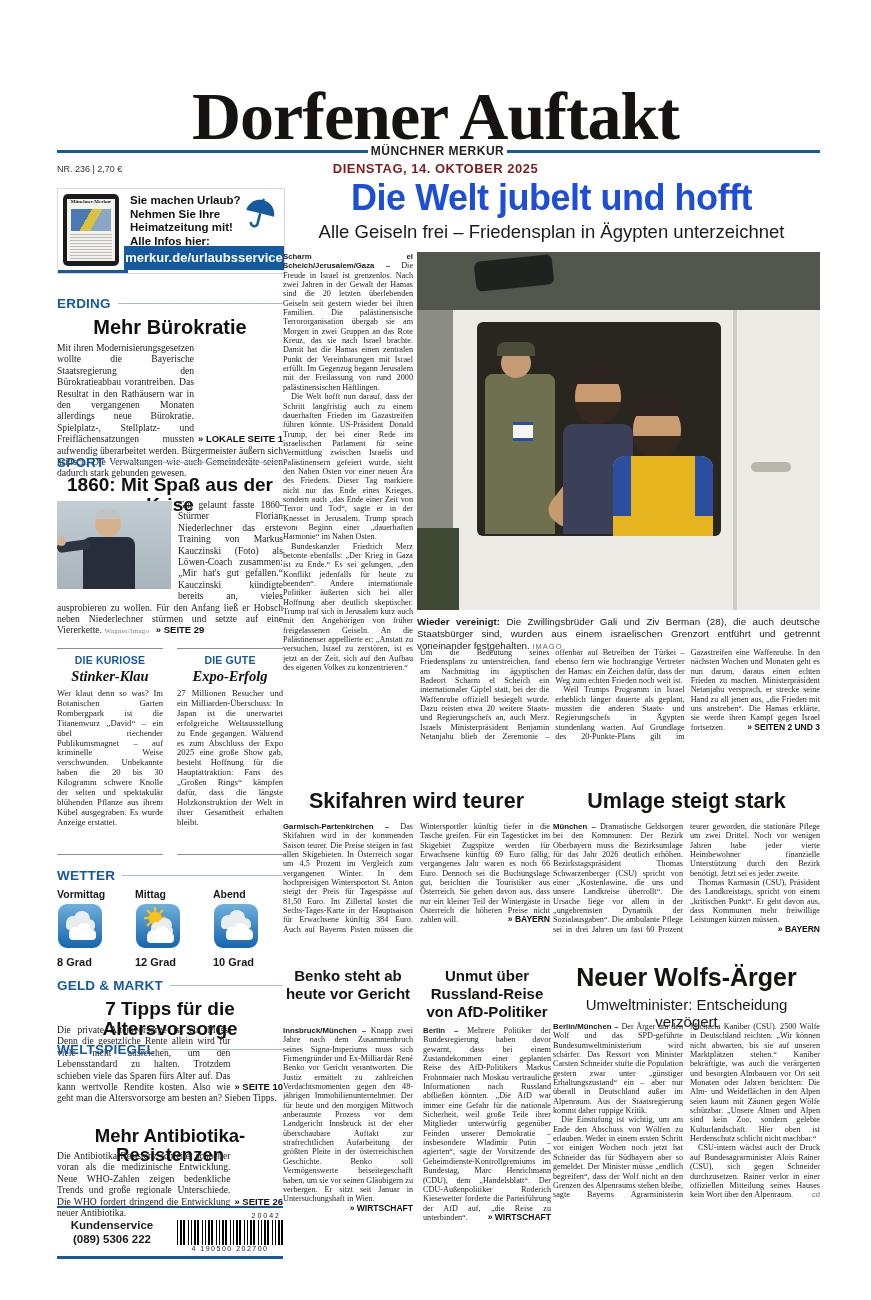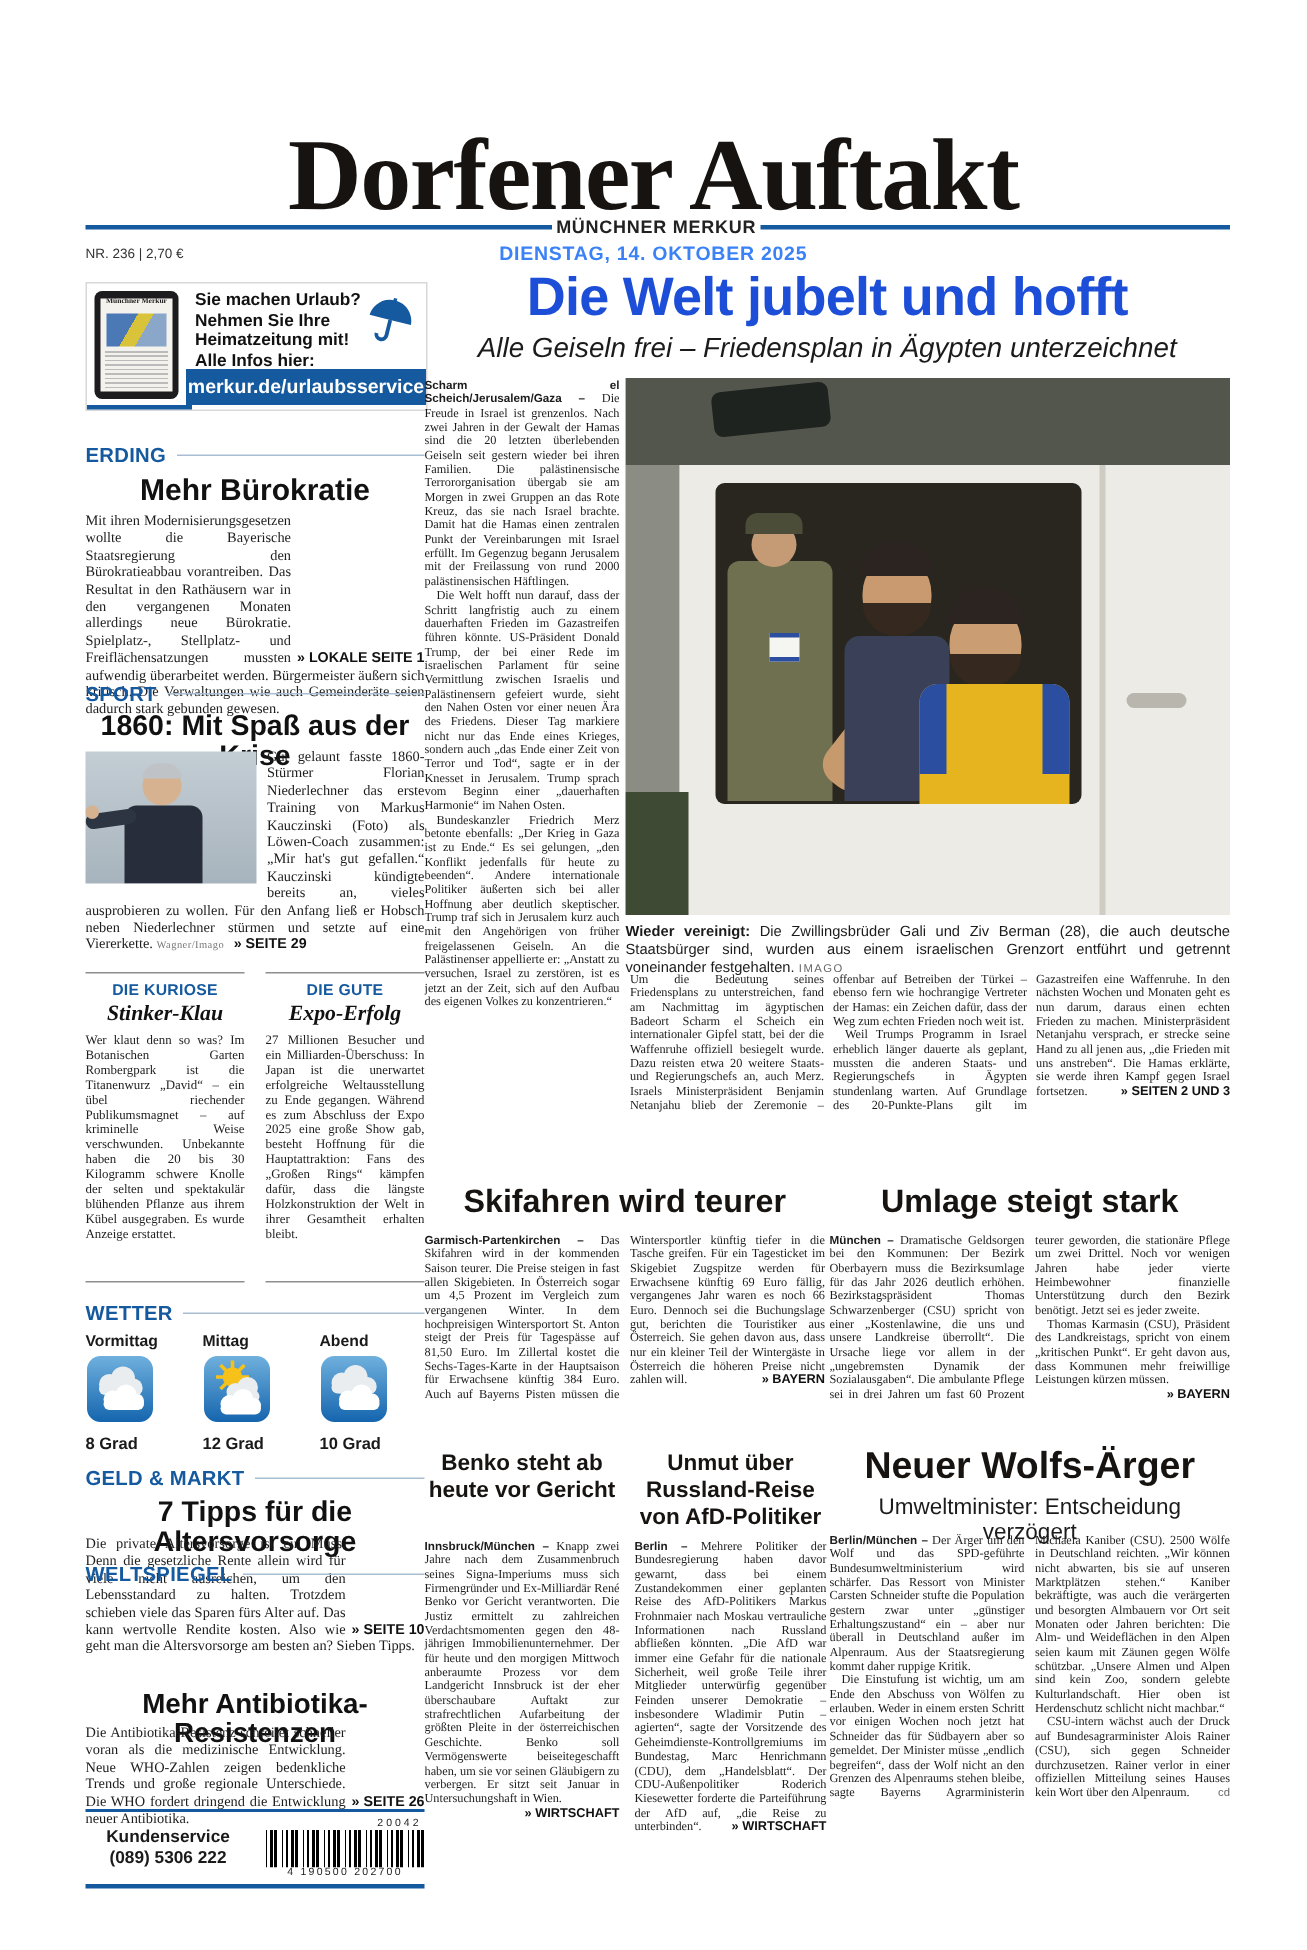--- a/index.html
+++ b/index.html
@@ -6,21 +6,21 @@
   #page { position:relative; width:871px; height:1300px; background:#fff; margin:0 auto;
           font-family:"Liberation Sans",sans-serif; color:#1a1a1a; overflow:hidden; }
   .abs { position:absolute; }
 
   
   .masthead { left:0; top:36px; width:100%; text-align:center;
     font-family:"Liberation Serif","DejaVu Serif",serif; font-weight:bold;
     font-size:68px; line-height:1; letter-spacing:-1px; color:#161310; }
   .rule { background:#15599f; height:3px; }
   .edition { font-weight:bold; font-size:12px; letter-spacing:.5px; text-align:center; color:#222; }
-  .datefull { font-weight:bold; font-size:13px; letter-spacing:.5px; text-align:center; color:#3b82f6; }
+  .datefull { font-weight:bold; font-size:13px; letter-spacing:.5px; text-align:center; color:#7f1d1d; }
   .issue { font-size:9px; color:#333; }
 
   
   .kicker { display:flex; align-items:center; gap:7px; color:#15599f;
     font-weight:bold; font-size:13.5px; letter-spacing:.2px; }
   .kicker::after { content:""; flex:1; border-top:1.5px solid #a9bdd3; height:0; }
   .sb-title { font-weight:bold; font-size:20px; line-height:1.05; text-align:center; color:#111; }
   .sb-body { font-family:"Liberation Serif","DejaVu Serif",serif; font-size:9.6px;
     line-height:11.4px; text-align:justify; color:#1d1d1d; hyphens:auto; }
   .ref { float:right; font-family:"Liberation Sans",sans-serif; font-weight:bold;
@@ -63,21 +63,21 @@
   .service .txt { width:110px; text-align:center; font-weight:bold; font-size:11.5px; line-height:14px; }
   .barcode { position:relative; width:106px; height:40px; }
   .barcode .num-top { position:absolute; right:2px; top:0; font-size:7px; letter-spacing:2px; }
   .barcode .bars { position:absolute; left:0; right:0; top:8px; bottom:7px;
     background:repeating-linear-gradient(90deg,#000 0 1px,#fff 1px 3px,#000 3px 5px,#fff 5px 6px,#000 6px 8px,#fff 8px 11px,#000 11px 12px,#fff 12px 14px); }
   .barcode .num-bot { position:absolute; left:0; right:0; bottom:0; font-size:7px; text-align:center;
     background:#fff; letter-spacing:1.5px; }
 
   
   .lead-title { font-weight:bold; font-size:36px; line-height:1; text-align:center; color:#1d4ed8; letter-spacing:-.5px; }
-  .lead-sub { font-size:18.5px; text-align:center; color:#1b1b1b;font-style:italic; }
+  .lead-sub { font-size:18.5px; text-align:center; color:#1b1b1b; }
   .mid-title { font-weight:bold; font-size:21.5px; text-align:center; color:#161310; }
   .small-title { font-weight:bold; font-size:15px; line-height:18px; text-align:center; color:#161310; }
   .wolf-title { font-weight:bold; font-size:25px; text-align:center; color:#161310; }
   .wolf-sub { font-size:15px; text-align:center; color:#1b1b1b; }
   .body-txt { font-family:"Liberation Serif","DejaVu Serif",serif; font-size:8.2px;
     line-height:9.35px; text-align:justify; color:#1c1c1c; hyphens:auto; overflow:hidden; }
   .body-txt p { margin:0; }
   .body-txt p + p { text-indent:8px; }
   .dateline { font-family:"Liberation Sans",sans-serif; font-weight:bold; font-size:7.8px; }
   .cols3 { column-count:3; column-gap:6px; }

